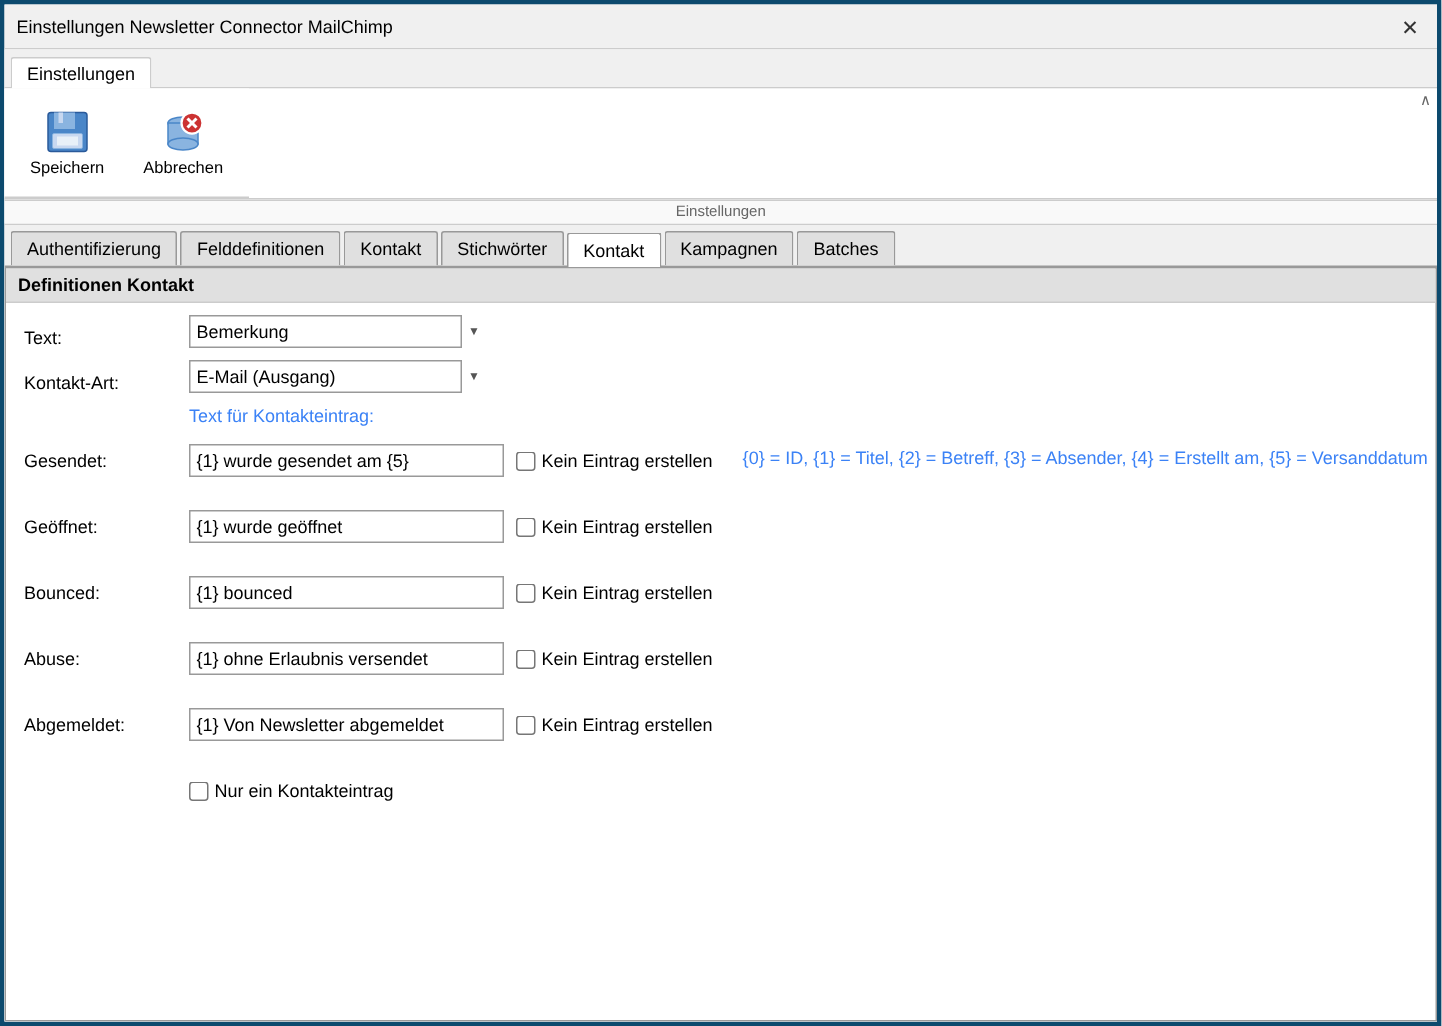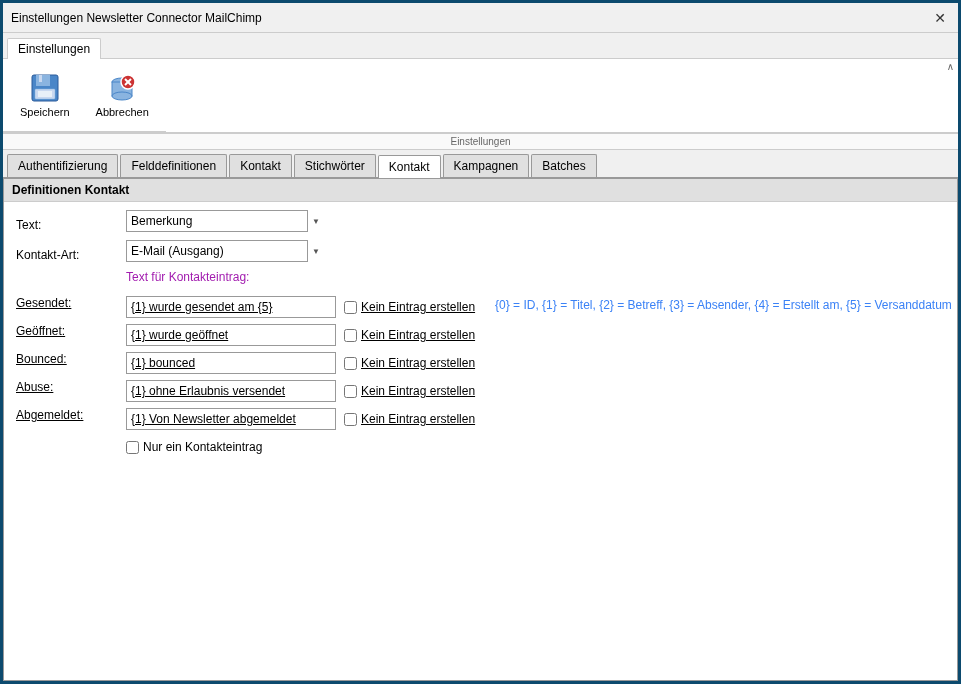--- a/index.html
+++ b/index.html
@@ -197,26 +197,26 @@
       position: absolute;
       right: 6px;
       top: 50%;
       transform: translateY(-50%);
       pointer-events: none;
       color: #555;
     }
     .subsection-label {
       font-size: 12px;
       margin-bottom: 6px;
-      color: #a21caf;
+      color: #3b82f6;
     }
     .kontakt-row {
       display: flex;
-      margin-bottom: 6px;
-      text-decoration: underline;
+      align-items: center;
+      margin-bottom: 22px;
     }
     .kontakt-label {
       width: 110px;
       font-size: 12px;
       flex-shrink: 0;
     }
     .kontakt-input {
       width: 210px;
       height: 22px;
       border: 1px solid #999;

